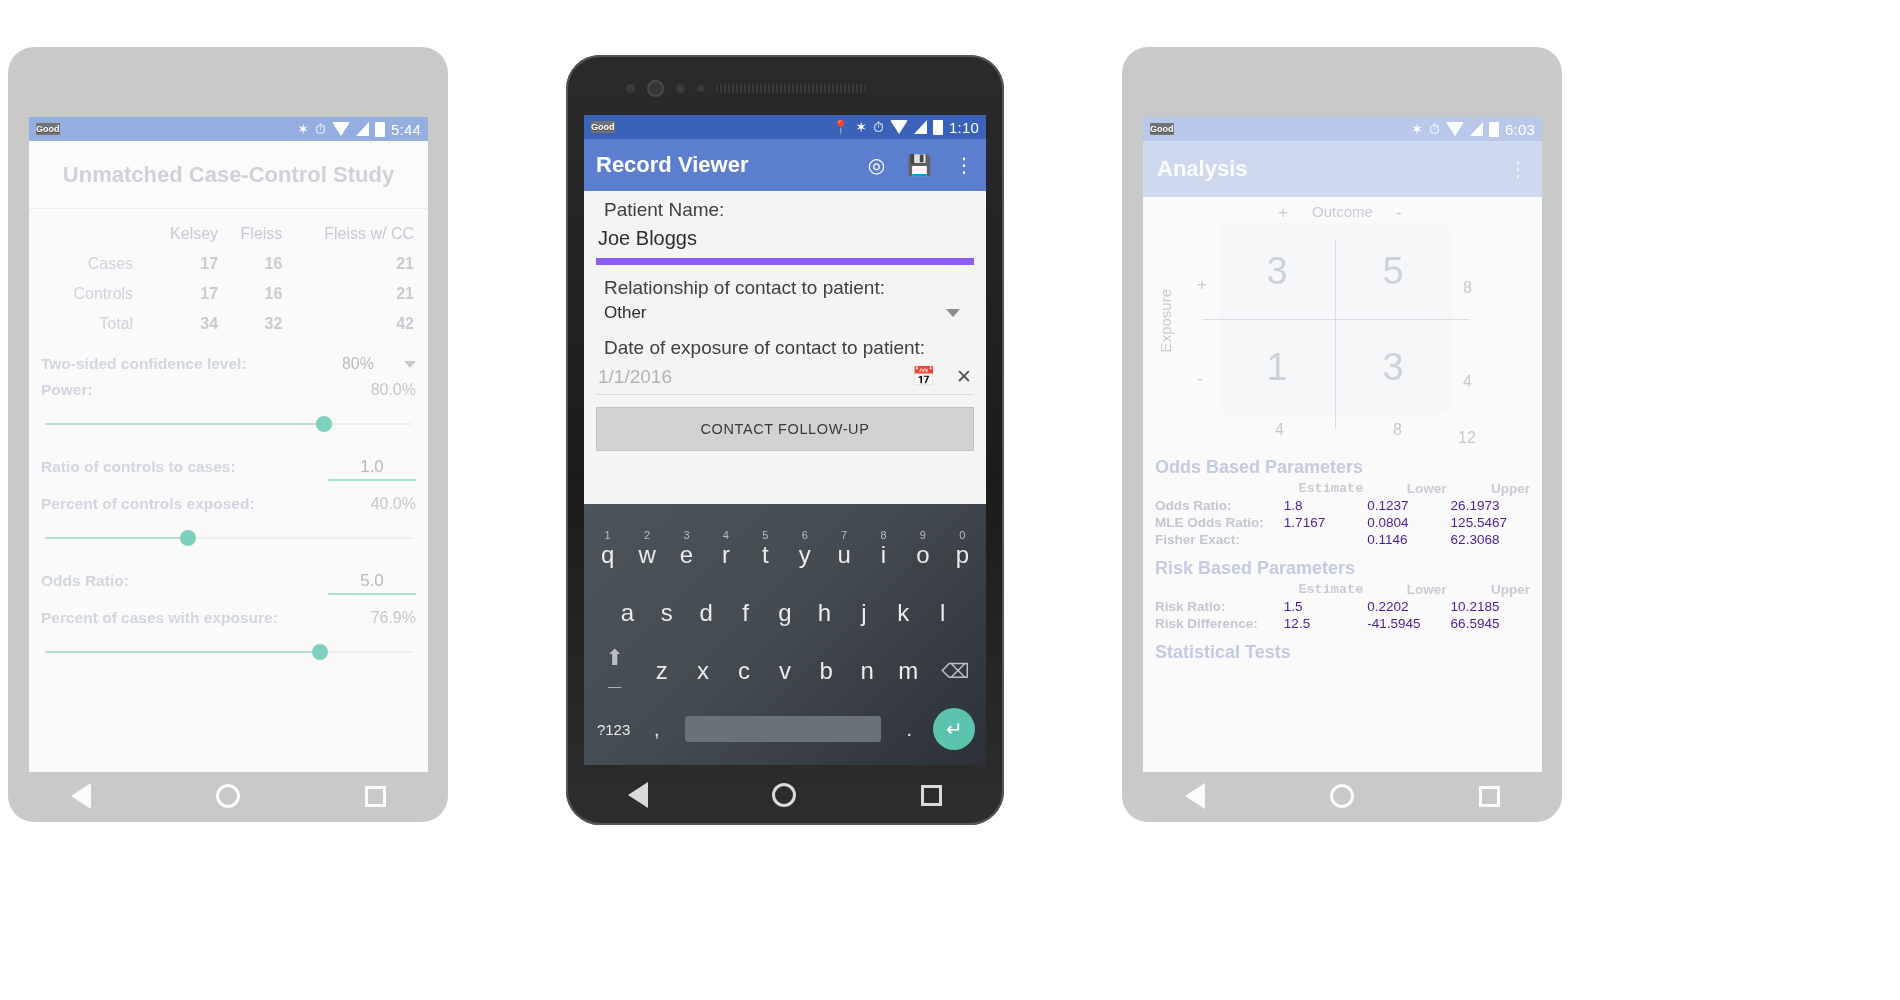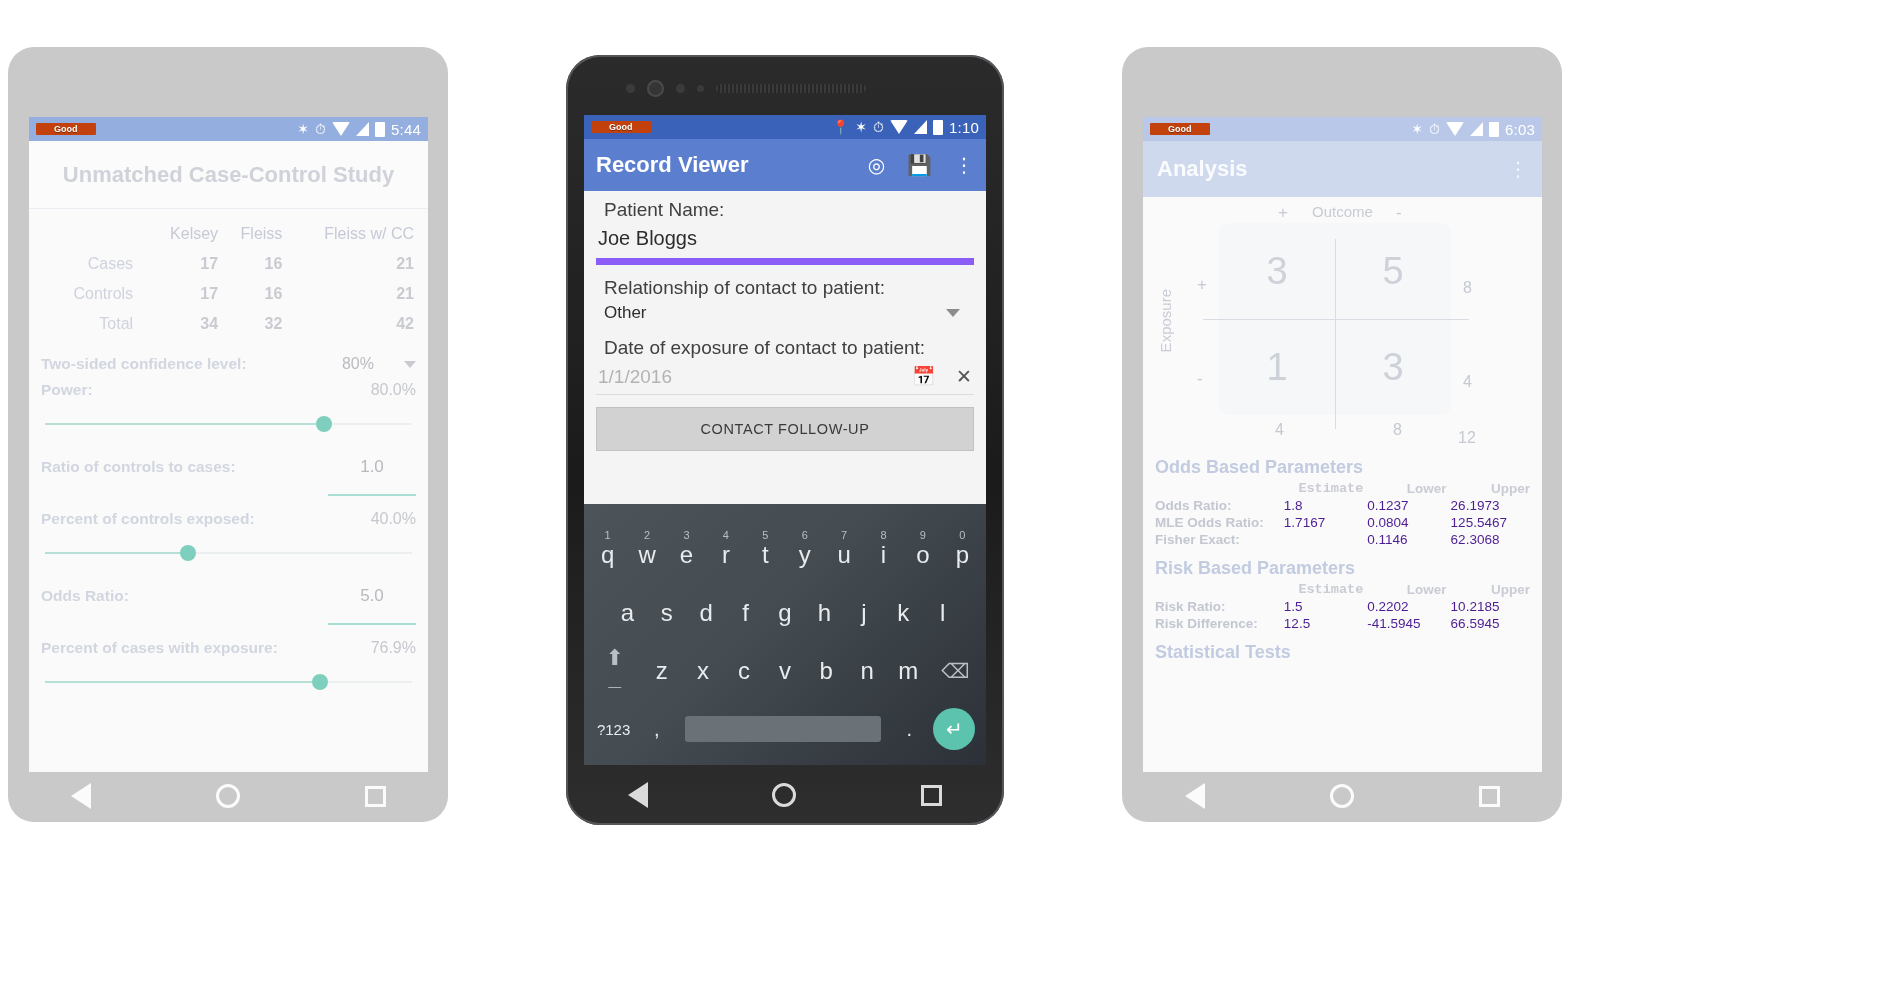--- a/index.html
+++ b/index.html
@@ -44,22 +44,22 @@
   .nav-dark .nav-back{border-right-color:#e9e9e9}
   .nav-dark .nav-home{border-color:#e9e9e9}
   .nav-dark .nav-rec{border-color:#e9e9e9}
 
   
   .statusbar {
     position: relative; display: flex; align-items: center;
     height: 24px; padding: 0 7px; font-size: 15px; color: #fff;
   }
   .good-chip {
-    font-size: 9px; font-weight: bold; color: #fff; background: #c2410c;
-    padding: 0 18px; line-height: 12px; border-radius: 1px;
+    font-size: 9px; font-weight: bold; color: #fff; background: #737373;
+    padding: 0 0; line-height: 12px; border-radius: 1px;
     text-shadow: 0 1px 0 rgba(0,0,0,.4);
   }
   .sb-right { margin-left:auto; display:flex; align-items:center; gap:6px; }
   .sb-icon { font-size: 14px; line-height: 1; }
   .sb-time { font-size: 15px; letter-spacing: .2px; }
   .wifi {
     width:0;height:0;border-left:9px solid transparent;border-right:9px solid transparent;
     border-top:14px solid #fff; border-radius:2px;
   }
   .signal { width:0;height:0;border-left:13px solid transparent;border-bottom:14px solid #fff; }
@@ -86,21 +86,21 @@
   table.tbl td.num { color:#c9cbd1; font-weight:bold; }
 
   .row-line { display:flex; align-items:baseline; margin-top:16px; }
   .lbl { font-size:15.5px; font-weight:bold; color:#d2d6e0; }
   .val { margin-left:auto; font-size:16px; color:#c6c8ce; }
   .val-dd { margin-left:auto; font-size:16px; color:#b9bbc1; display:flex; align-items:center; gap:30px;}
   .caret { width:0;height:0;border-left:6px solid transparent;border-right:6px solid transparent;border-top:7px solid #c9cbd1; }
 
   .field-val {
     margin-left:auto; font-size:17px; color:#b7b9bf; text-align:center;
-    min-width:88px; border-bottom:2px solid #a8ded3; padding-bottom:17px;
+    min-width:88px; border-bottom:2px solid #a8ded3; padding-bottom:2px;
   }
 
   .slider { position:relative; height:22px; margin:14px 4px 0 4px; }
   .slider .track { position:absolute; top:10px; left:0; right:0; height:2px; background:#eceff0; }
   .slider .fill  { position:absolute; top:10px; left:0; height:2px; background:#b6e0d5; }
   .slider .knob  { position:absolute; top:3px; width:16px; height:16px; border-radius:50%; background:#7fcfbe; }
 
   
   #phone2 { left: 566px; top: 55px; width: 438px; height: 770px; }
   #phone2 .bezel-top { position:absolute; left:0; right:0; top:0; height:60px; }

